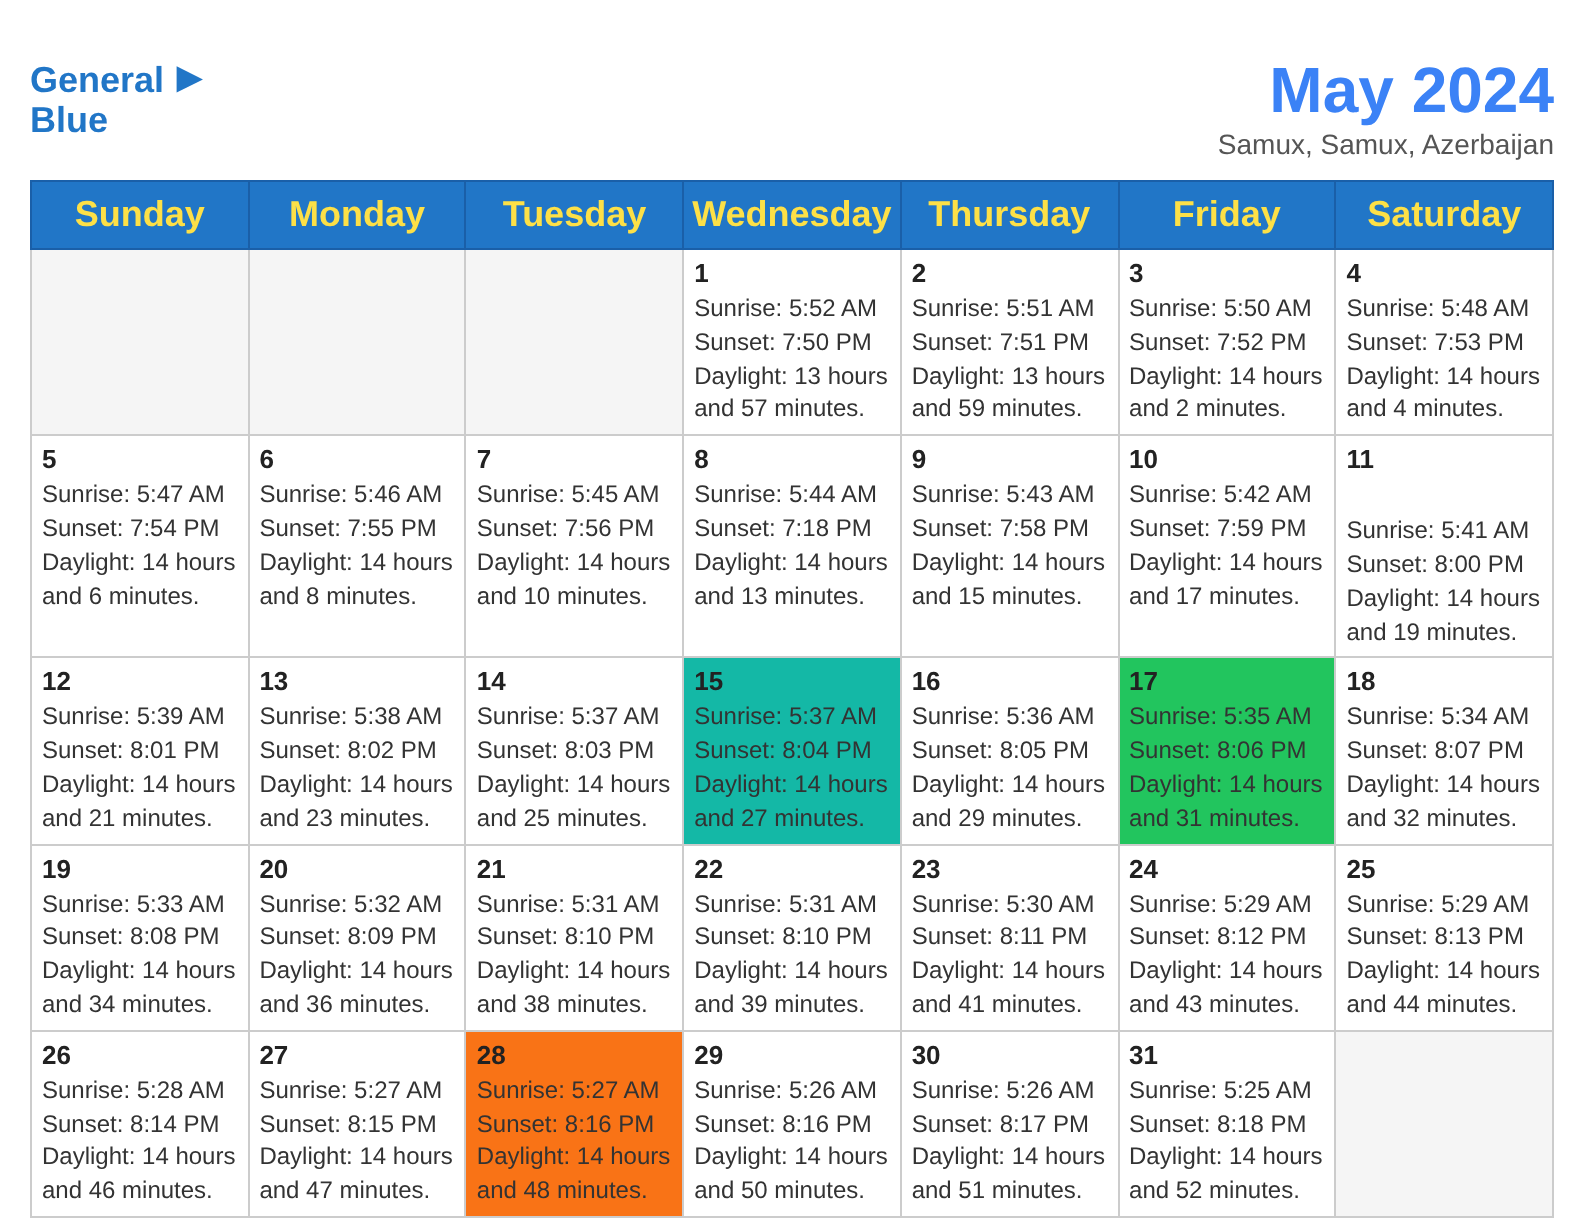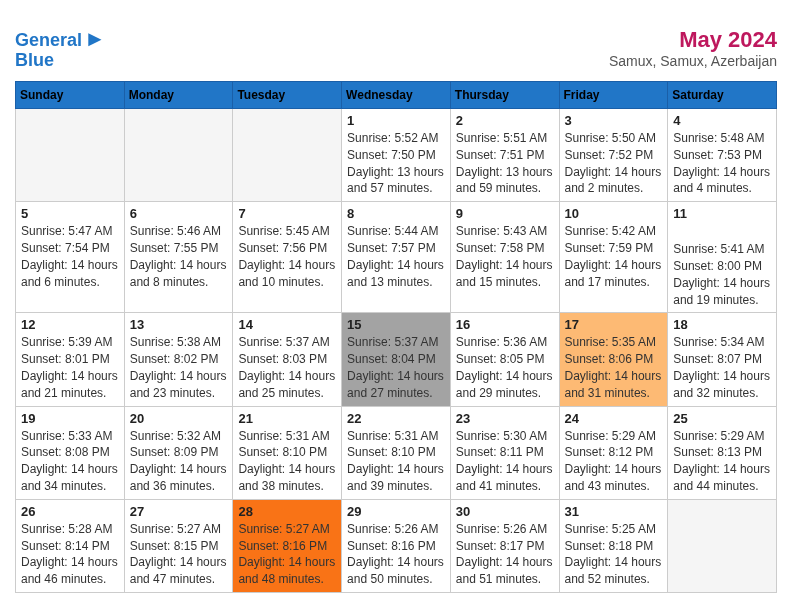--- a/index.html
+++ b/index.html
@@ -3,24 +3,24 @@
   <meta charset="utf-8">
   <style>
     * { box-sizing: border-box; margin: 0; padding: 0; }
     body { font-family: Arial, sans-serif; background: #fff; width: 792px; min-height: 612px; }
     .page { width: 792px; padding: 27px 15px; }
     .header { display: flex; justify-content: space-between; align-items: flex-start; margin-bottom: 10px; }
     .logo { display: flex; align-items: center; }
     .logo-text { font-size: 18px; font-weight: bold; color: #1a3a5c; line-height: 1.1; }
     .logo-text span { color: #2176c7; }
     .title-block { text-align: right; }
-    .month-title { font-size: 22px; color: #be185d; font-weight: bold; }
+    .month-title { font-size: 32px; color: #3b82f6; font-weight: bold; }
     .location { font-size: 14px; color: #555; }
     table { width: 100%; border-collapse: collapse; table-layout: fixed; }
-    thead tr th { background-color: #2176c7; color: #000000; font-size: 12px; font-weight: bold; text-align: left; padding: 6px 4px; border: 1px solid #1a5fa8; }
+    thead tr th { background-color: #2176c7; color: #fde047; font-size: 18px; font-weight: bold; text-align: center; padding: 6px 4px; border: 1px solid #1a5fa8; }
     td { border: 1px solid #ccc; vertical-align: top; padding: 4px 5px; font-size: 10px; color: #333; background: #fff; height: 88px; }
     td.empty { background: #f5f5f5; }
     .day-num { font-size: 13px; font-weight: bold; color: #222; margin-bottom: 2px; }
     .day-detail { font-size: 12px; color: #333; line-height: 1.4; }
   </style>
 </head>
 <body>
 
 <div class="page">
   <div class="header">
@@ -104,21 +104,21 @@
           <td>
             <div class="day-num">7</div>
             <div class="day-detail" style="white-space: pre-line;">Sunrise: 5:45 AM
 Sunset: 7:56 PM
 Daylight: 14 hours
 and 10 minutes.</div>
           </td>
           <td>
             <div class="day-num">8</div>
             <div class="day-detail" style="white-space: pre-line;">Sunrise: 5:44 AM
-Sunset: 7:57 PM
+Sunset: 7:18 PM
 Daylight: 14 hours
 and 13 minutes.</div>
           </td>
           <td>
             <div class="day-num">9</div>
             <div class="day-detail" style="white-space: pre-line;">Sunrise: 5:43 AM
 Sunset: 7:58 PM
 Daylight: 14 hours
 and 15 minutes.</div>
           </td>
@@ -152,35 +152,35 @@
 Daylight: 14 hours
 and 23 minutes.</div>
           </td>
           <td style="background: rgb(255, 255, 255);">
             <div class="day-num">14</div>
             <div class="day-detail" style="white-space: pre-line;">Sunrise: 5:37 AM
 Sunset: 8:03 PM
 Daylight: 14 hours
 and 25 minutes.</div>
           </td>
-          <td style="background: #a3a3a3;">
+          <td style="background: #14b8a6;">
             <div class="day-num">15</div>
             <div class="day-detail" style="white-space: pre-line;">Sunrise: 5:37 AM
 Sunset: 8:04 PM
 Daylight: 14 hours
 and 27 minutes.</div>
           </td>
           <td style="background: rgb(255, 255, 255);">
             <div class="day-num">16</div>
             <div class="day-detail" style="white-space: pre-line;">Sunrise: 5:36 AM
 Sunset: 8:05 PM
 Daylight: 14 hours
 and 29 minutes.</div>
           </td>
-          <td style="background: #fdba74;">
+          <td style="background: #22c55e;">
             <div class="day-num">17</div>
             <div class="day-detail" style="white-space: pre-line;">Sunrise: 5:35 AM
 Sunset: 8:06 PM
 Daylight: 14 hours
 and 31 minutes.</div>
           </td>
           <td style="background: rgb(255, 255, 255);">
             <div class="day-num">18</div>
             <div class="day-detail" style="white-space: pre-line;">Sunrise: 5:34 AM
 Sunset: 8:07 PM

